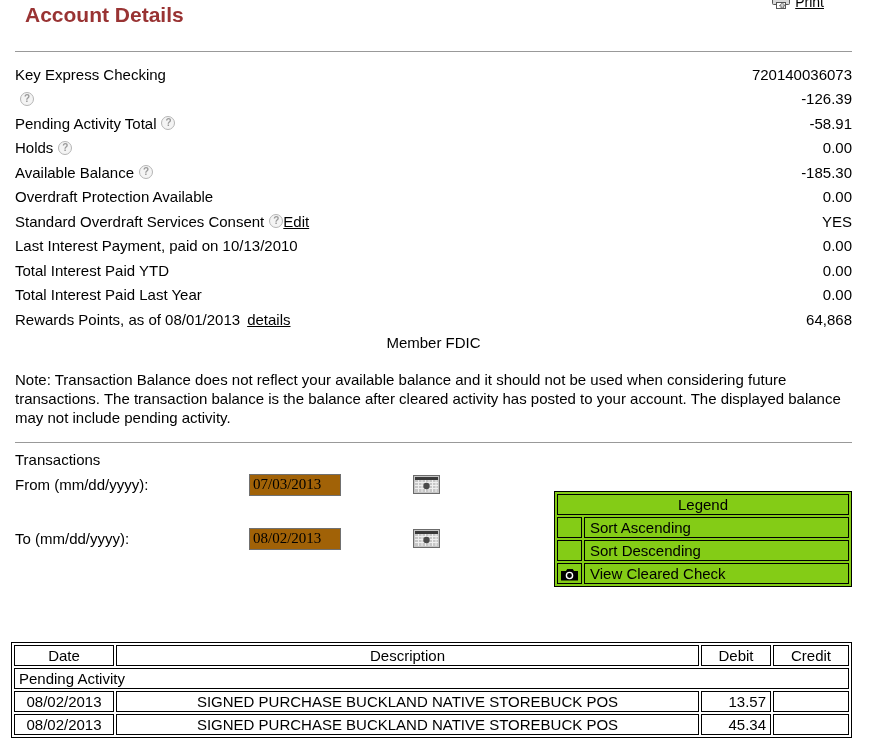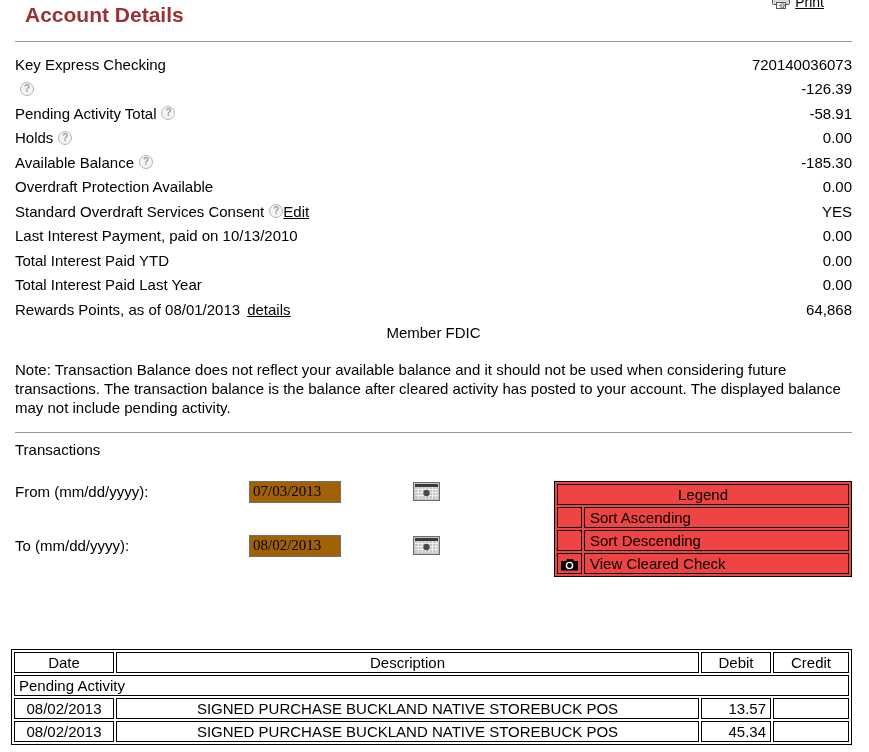--- a/index.html
+++ b/index.html
@@ -11,21 +11,21 @@
     color: #000;
     font-family: "Liberation Sans", sans-serif;
     font-size: 15px;
     position: relative;
   }
   .page { padding: 0 17px 0 15px; }
 
   
   .top-bar { display: flex; justify-content: space-between; align-items: flex-start; }
   .page-title {
-    margin: 3px 0 0 10px;
+    margin: 3px 0 10px 10px;
     font-size: 21px; line-height: 24px;
     font-weight: bold;
     color: #993333;
   }
   .print-link {
     display: flex; align-items: center; gap: 4px;
     margin-top: -7px; padding-right: 28px;
     color: #000; text-decoration: underline;
     font-size: 14px; cursor: pointer;
   }
@@ -52,21 +52,21 @@
   .edit-gap { }
   .fdic { text-align: center; margin-top: 2px; height: 20px; }
 
   
   .note { margin-top: 16px; line-height: 19px; }
 
   
   .tx-section { position: relative; margin-top: 8px; }
   .tx-label { height: 19px; }
   .form-row { display: flex; align-items: center; }
-  .form-row.first { margin-top: 21px; }
+  .form-row.first { margin-top: 4px; }
   .form-row.second { margin-top: 32px; }
   .form-label { width: 234px; }
   .date-input {
     width: 92px; height: 22px;
     border: 1px solid #707070;
     font-family: Liberation Serif, serif;
     font-size: 15px; padding: 1px 3px;
     background: #a16207;
   }
   .cal-btn {
@@ -75,21 +75,21 @@
     padding: 0; border: 0; background: transparent;
     cursor: pointer; display: inline-flex;
   }
 
   
   .legend-table {
     position: absolute; top: 40px; right: 0;
     width: 298px;
     border-collapse: separate; border-spacing: 2px;
     border: 1px solid #000;
-    background: #ef4444;
+    background: #84cc16;
   }
   .legend-table th, .legend-table td { border: 1px solid #000; font-weight: normal; font-size: 15px; }
   .legend-table th { height: 20px; text-align: center; }
   .legend-table td { height: 21px; }
   .legend-icon-cell { width: 25px; text-align: center; }
   .legend-text-cell { padding-left: 5px; text-align: left; }
 
   
   .tx-table {
     margin: 92px 0 0 -4px;

